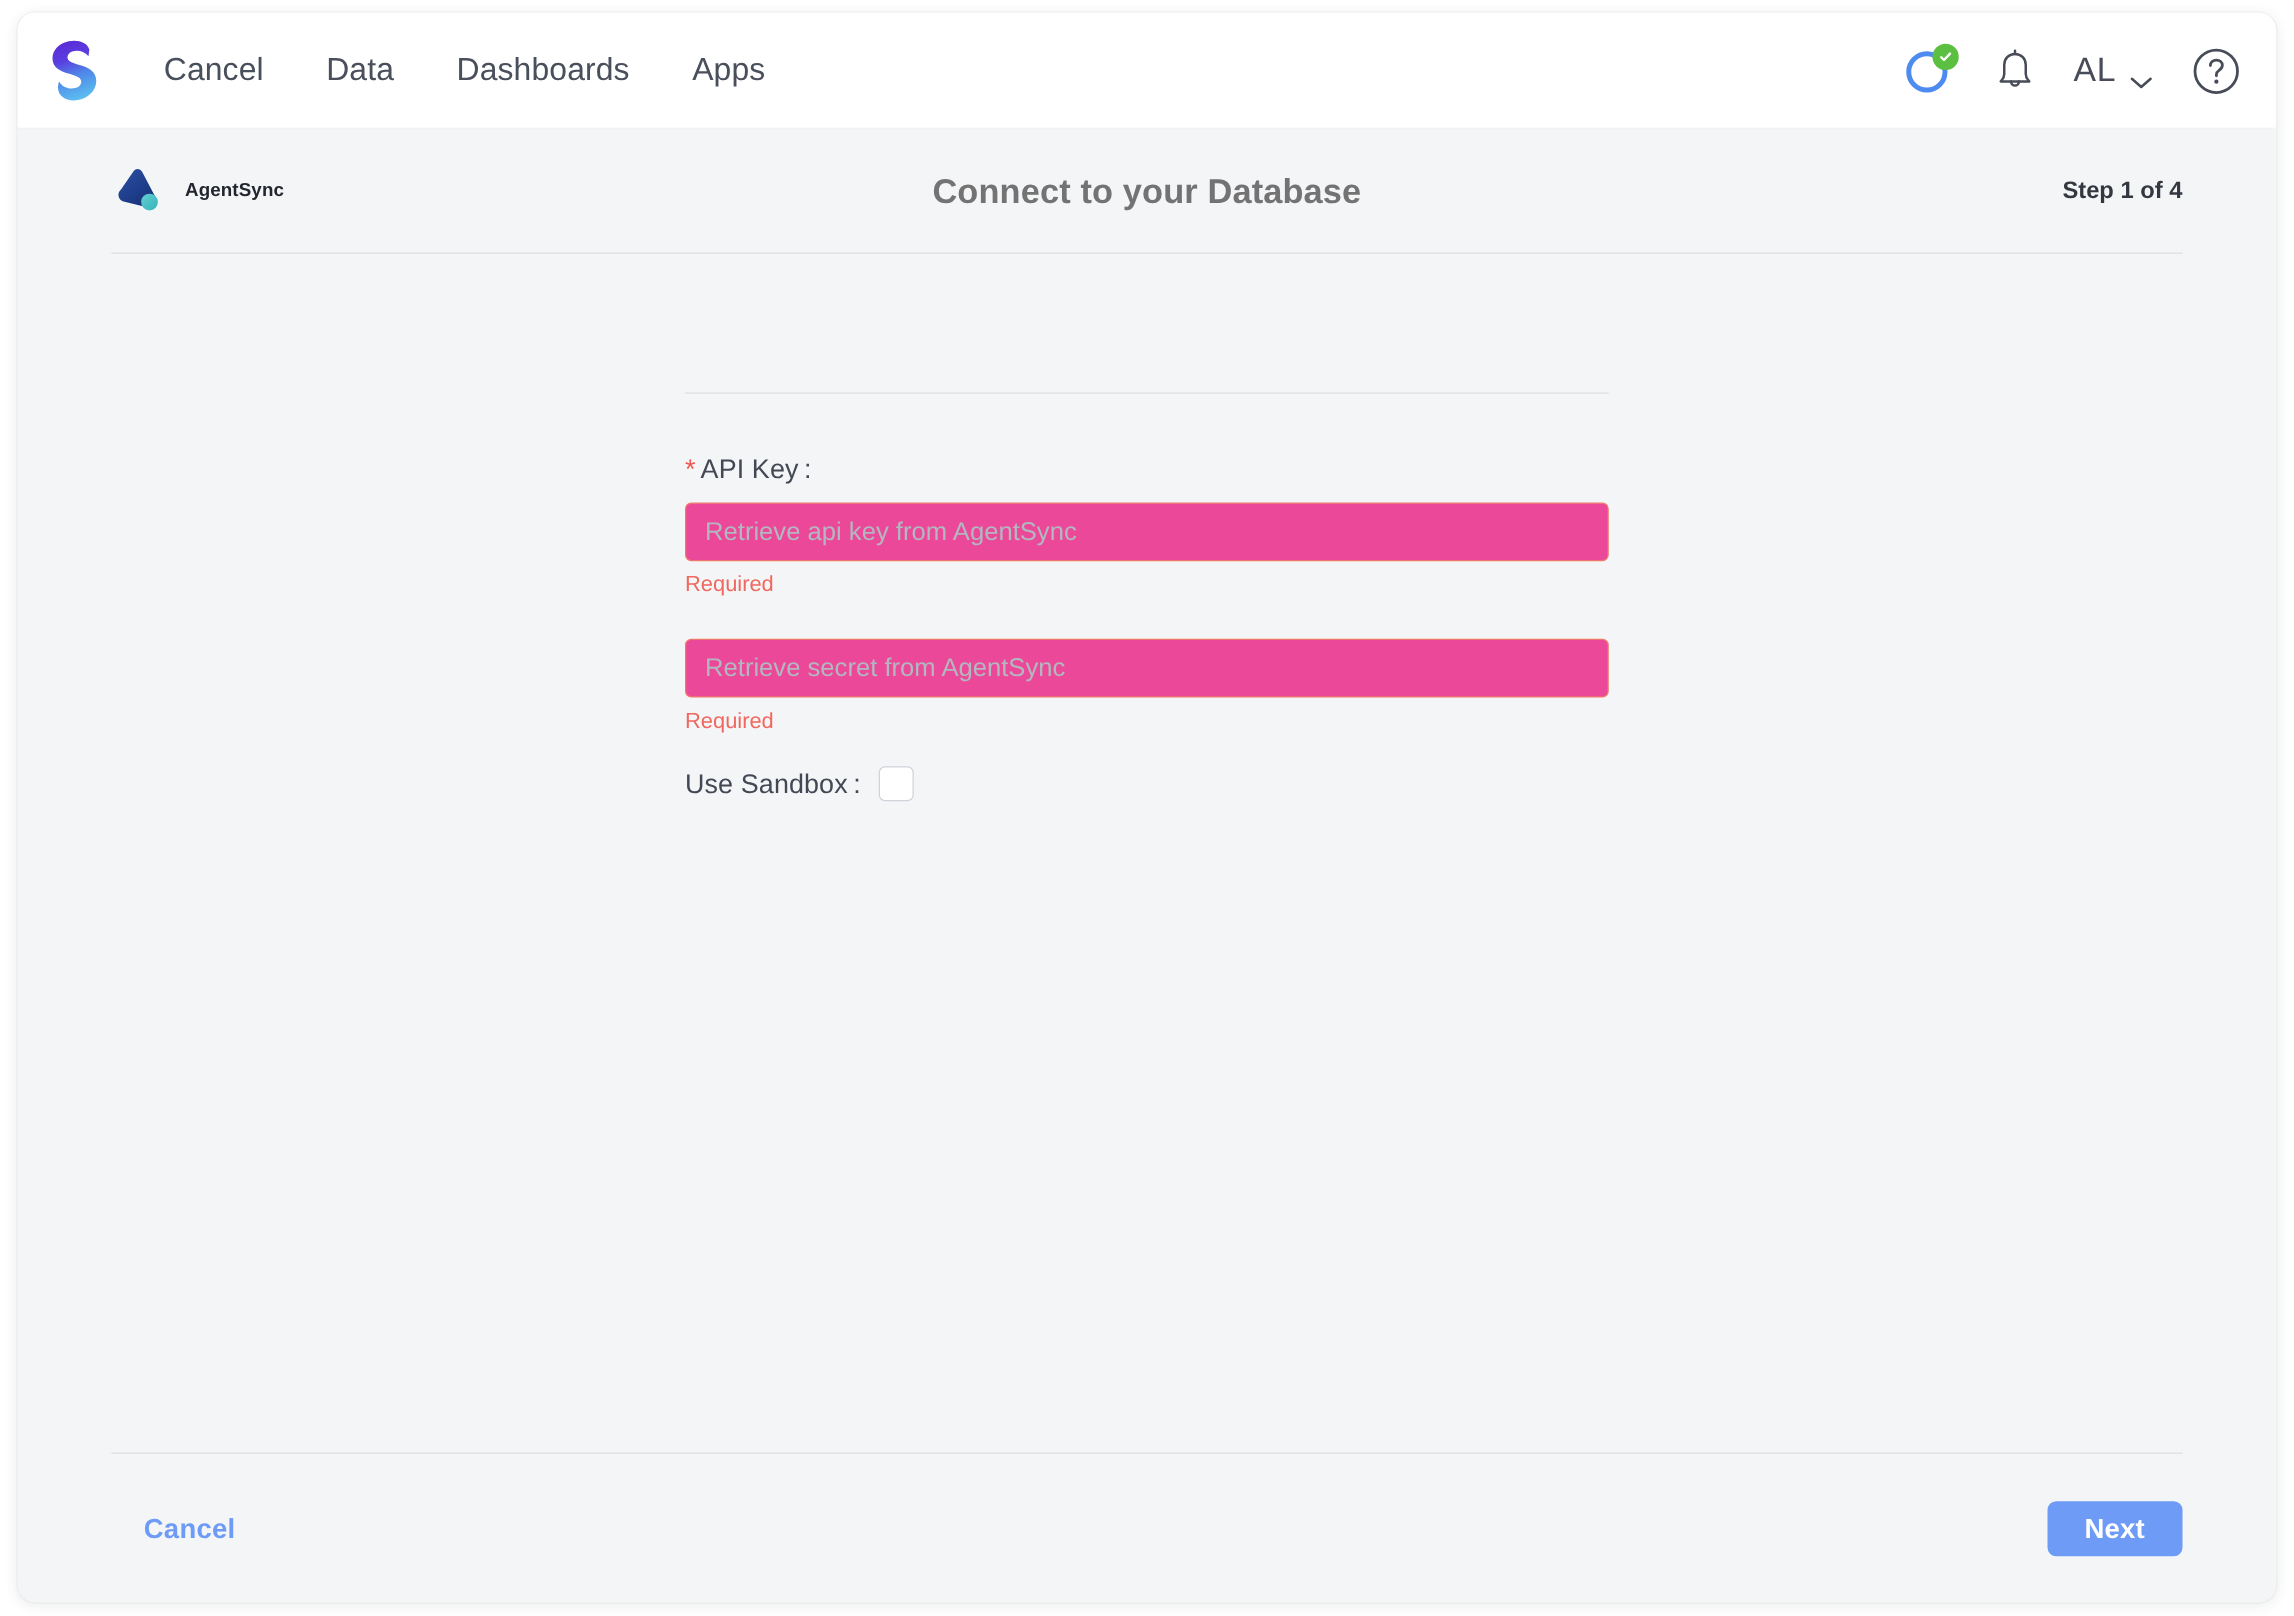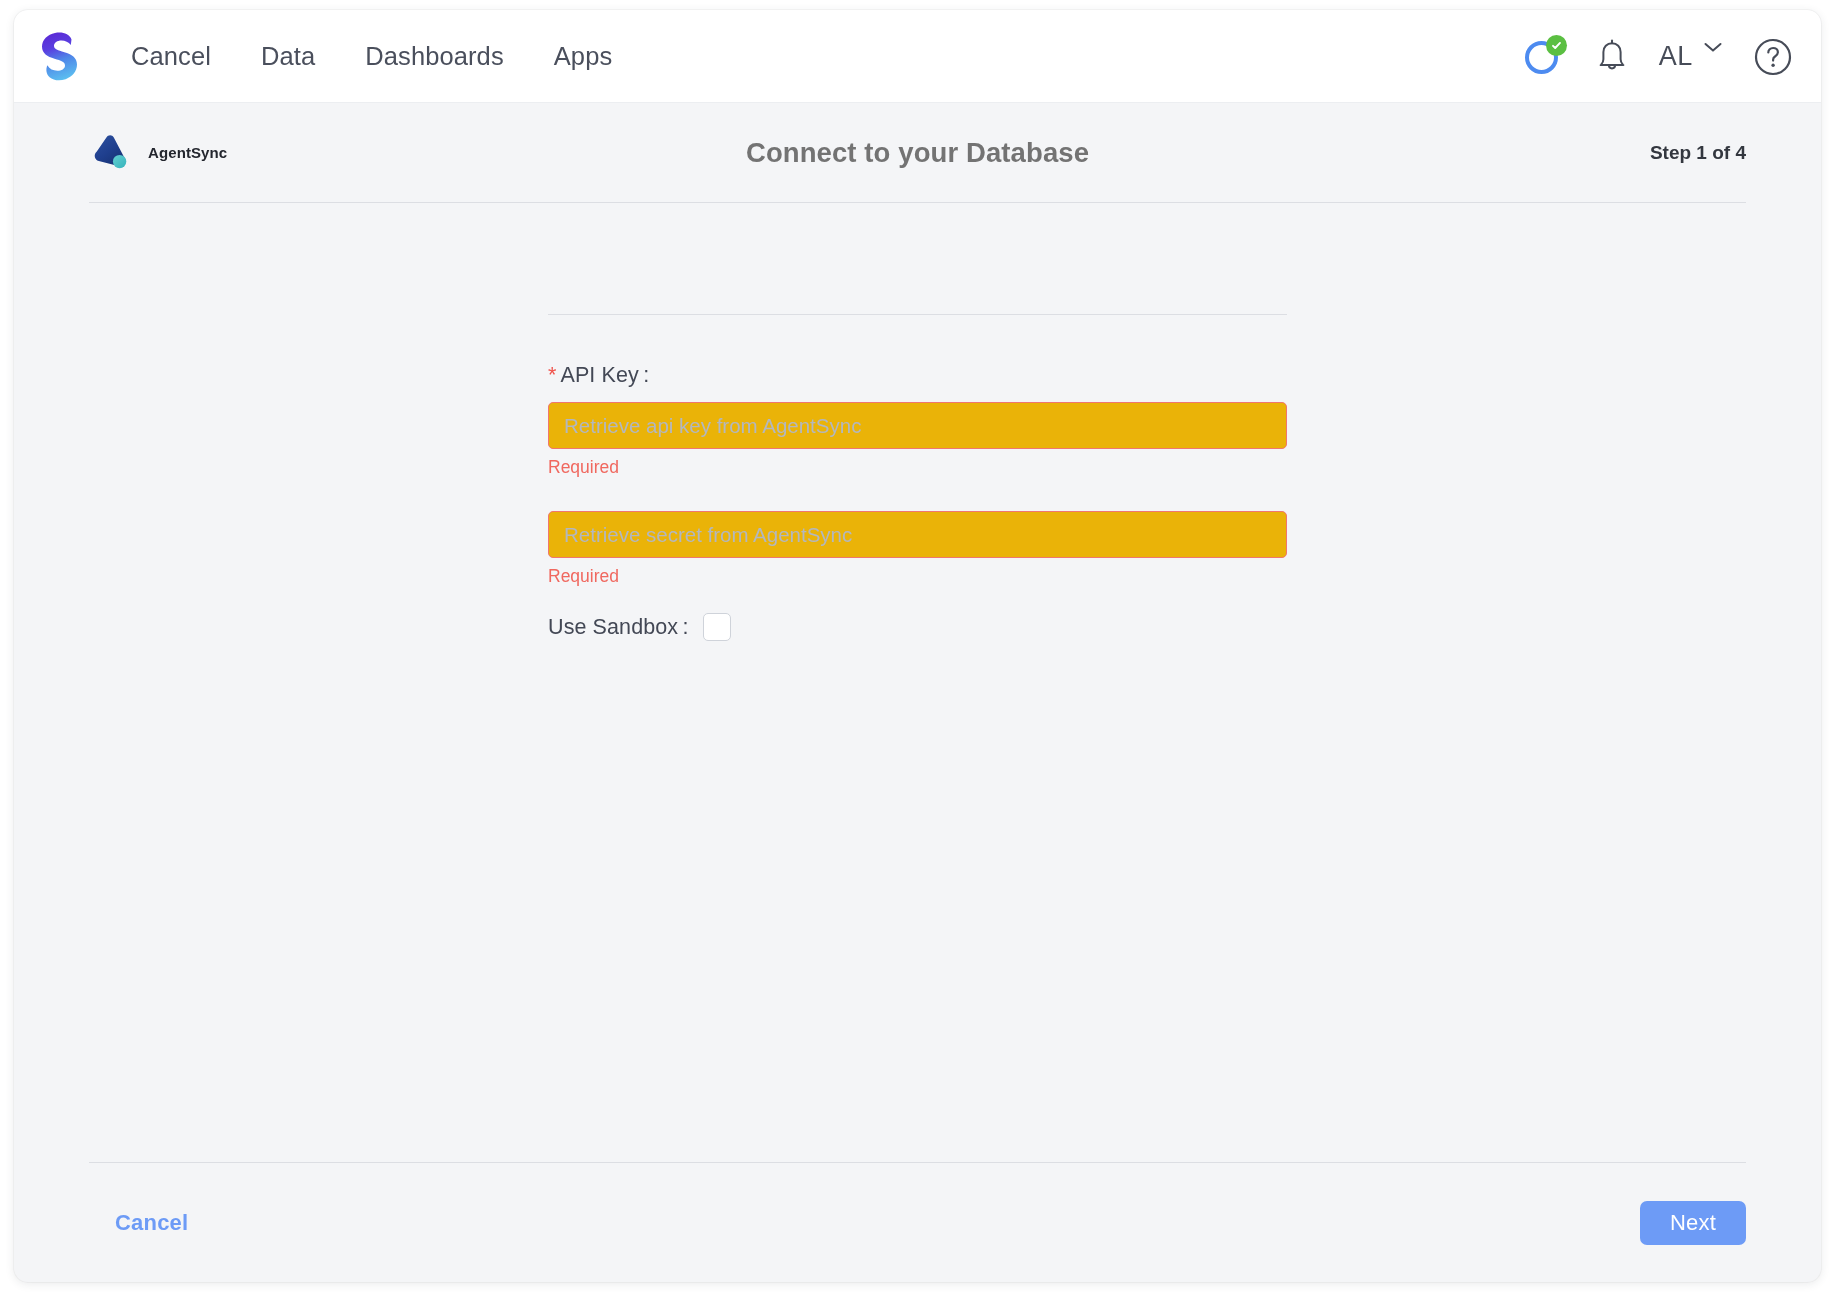--- a/index.html
+++ b/index.html
@@ -90,21 +90,21 @@
     display: flex;
     align-items: center;
     justify-content: center;
   }
   .status-ring .badge svg { display: block; }
 
   .icon-btn { cursor: pointer; display: flex; align-items: center; }
 
   .user-menu {
     display: flex;
-    align-items: flex-start;
+    align-items: flex-end;
     gap: 10px;
     cursor: pointer;
   }
   .user-initials {
     font-size: 27px;
     color: #474c58;
     letter-spacing: .6px;
   }
 
   
@@ -174,21 +174,21 @@
     letter-spacing: .1px;
     margin-bottom: 14px;
     display: block;
   }
   .req-star { color: #f0544c; margin-right: 4px; }
 
   .text-input {
     display: block;
     width: 100%;
     height: 47px;
-    background: #eab308;
+    background: #ec4899;
     border: 1px solid #d5d8de;
     border-radius: 5px;
     padding: 0 15px;
     font-size: 20.5px;
     font-family: "Liberation Sans", sans-serif;
     color: #2d313a;
     outline: none;
   }
   .text-input::placeholder { color: #b3b7bf; }
   .text-input.invalid { border-color: #f0776e; }
@@ -246,21 +246,21 @@
     color: #6d9bf6;
     cursor: pointer;
     letter-spacing: .2px;
     margin-left: 26px;
   }
 
   .next-button {
     background: #6d9bf6;
     color: #ffffff;
     font-size: 22px;
-    font-weight: 400;
+    font-weight: 700;
     border: none;
     border-radius: 7px;
     padding: 0 30px;
     height: 44px;
     cursor: pointer;
     font-family: "Liberation Sans", sans-serif;
     letter-spacing: .2px;
   }
 </style>
 </head>

